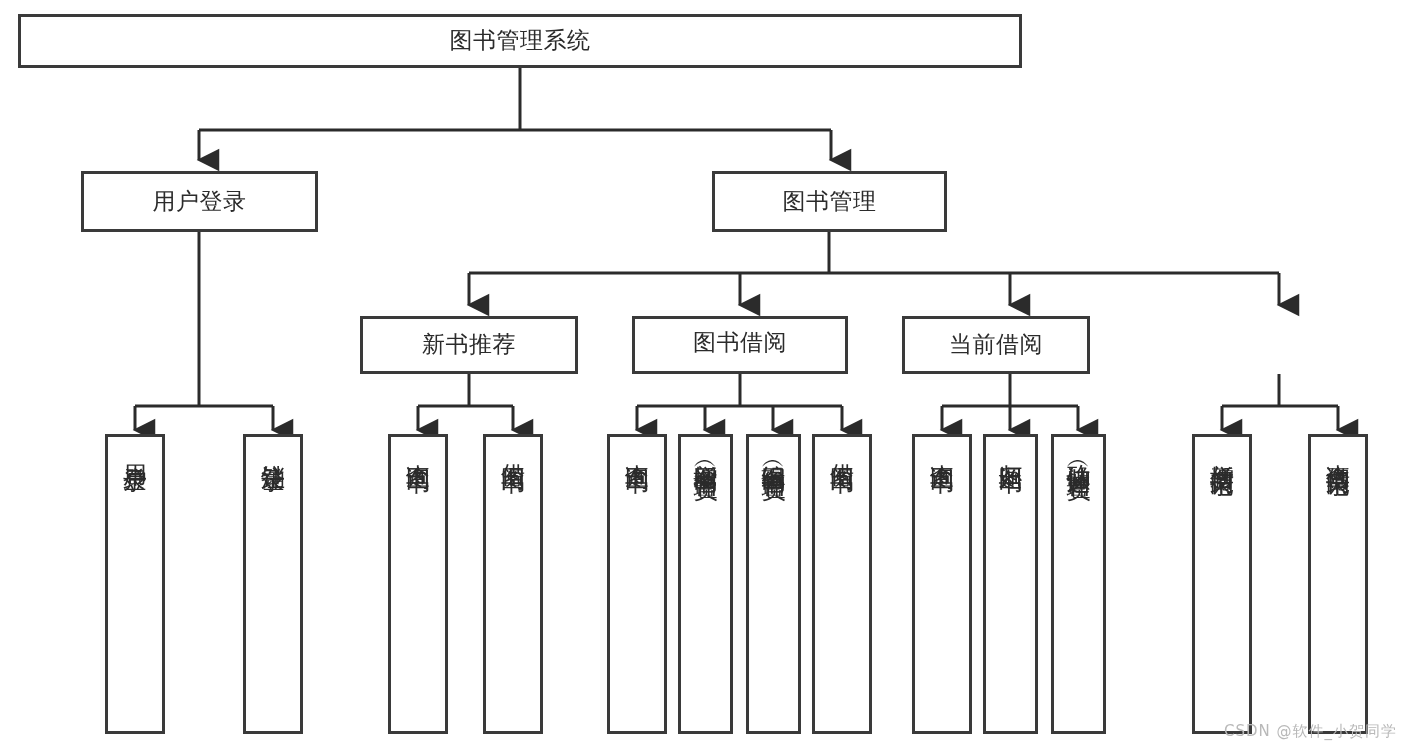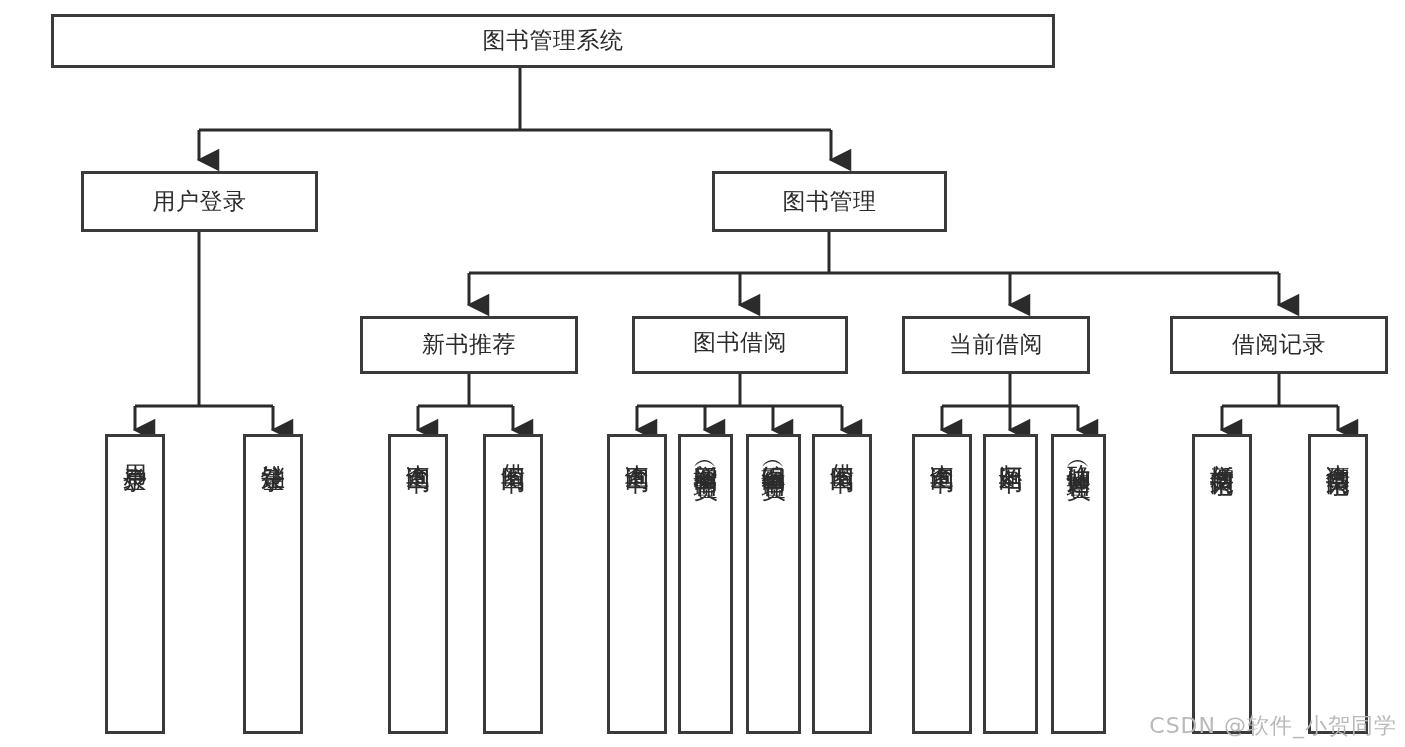--- a/index.html
+++ b/index.html
@@ -54,21 +54,21 @@
     text-orientation: upright;
     font-size: 24px;
     letter-spacing: 2px;
     line-height: 1;
     white-space: nowrap;
   }
   .watermark {
     position: absolute;
     right: 8px;
     bottom: 6px;
-    font-size: 22px;
+    font-size: 15px;
     color: #b9b9b9;
     letter-spacing: 1px;
     z-index: 3;
     white-space: nowrap;
   }
 </style>
 </head>
 <body>
 
 <div id="diagram">
@@ -116,42 +116,39 @@
       <path d="M 1010 406 L 1010 430" marker-end="url(#arrow)"></path>
       <path d="M 1078 406 L 1078 430" marker-end="url(#arrow)"></path>
 
       <path d="M 1279 374 L 1279 406"></path>
       <path d="M 1222 406 L 1338 406"></path>
       <path d="M 1222 406 L 1222 430" marker-end="url(#arrow)"></path>
       <path d="M 1338 406 L 1338 430" marker-end="url(#arrow)"></path>
     </g>
   </svg>
 
-  <div class="node horizontal" style="left:18px; top:14px; width:1004px; height:54px;margin-left:33px;">
+  <div class="node horizontal" style="left:18px; top:14px; width:1004px; height:54px;">
     <span class="lbl">图书管理系统</span>
   </div>
 
   <div class="node horizontal" style="left:81px; top:171px; width:237px; height:61px;">
     <span class="lbl">用户登录</span>
   </div>
   <div class="node horizontal" style="left:712px; top:171px; width:235px; height:61px;">
     <span class="lbl">图书管理</span>
   </div>
 
   <div class="node horizontal" style="left:360px; top:316px; width:218px; height:58px;">
     <span class="lbl">新书推荐</span>
   </div>
   <div class="node horizontal" style="left:632px; top:316px; width:216px; height:58px;font-family:Liberation Mono, monospace;">
     <span class="lbl">图书借阅</span>
   </div>
   <div class="node horizontal" style="left:902px; top:316px; width:188px; height:58px;">
     <span class="lbl">当前借阅</span>
-  </div>
-  <div class="node horizontal" style="left:1170px; top:316px; width:218px; height:58px;">
-    <span class="lbl">借阅记录</span>
   </div>
 
   <div class="node vertical" style="left:105px; top:434px; width:60px; height:300px;">
     <span class="lbl">用户登录</span>
   </div>
   <div class="node vertical" style="left:243px; top:434px; width:60px; height:300px;">
     <span class="lbl">注销登录</span>
   </div>
 
   <div class="node vertical" style="left:388px; top:434px; width:60px; height:300px;">

